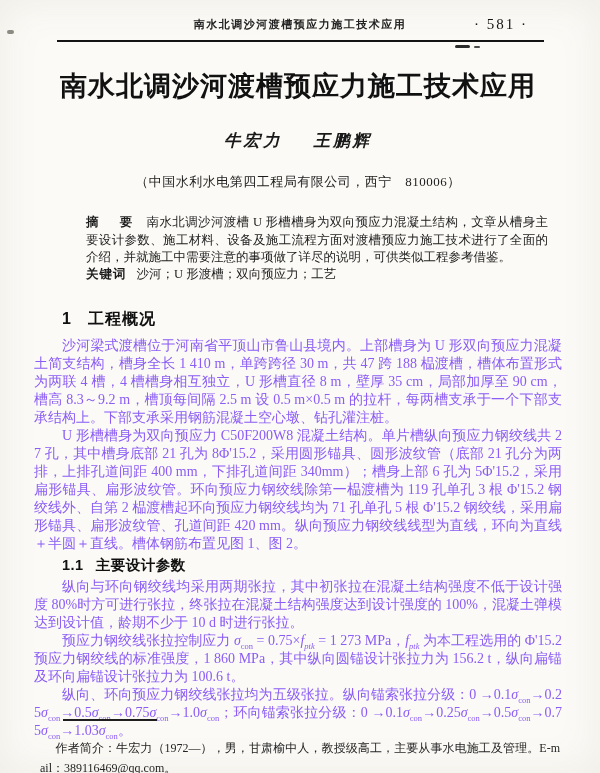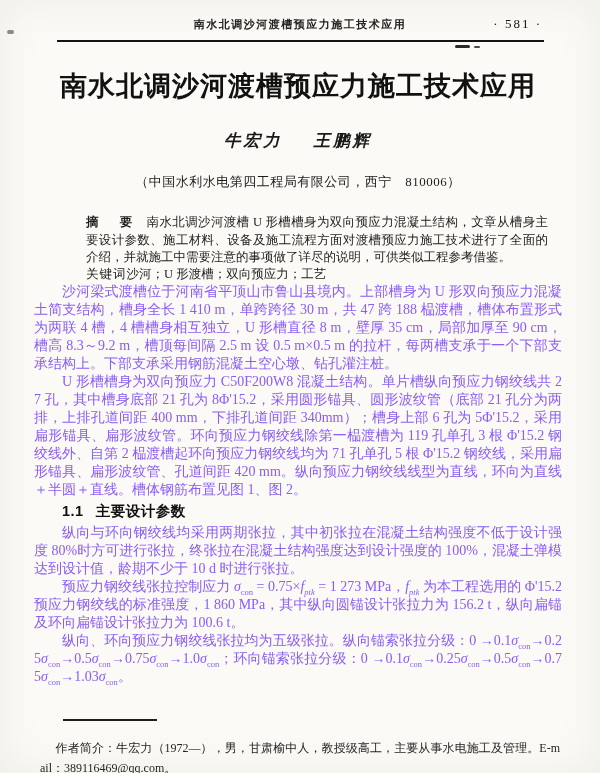--- a/index.html
+++ b/index.html
@@ -9,22 +9,22 @@
     background:#fbfaf6;color:#1c1c1c;overflow:hidden;
     box-shadow:inset 0 0 40px rgba(120,115,100,0.10);
   }
   
   .runhead{
     position:absolute;top:17px;left:0;width:100%;text-align:center;
     font-family:"Liberation Sans","DejaVu Sans",sans-serif;
     font-weight:bold;font-size:11px;letter-spacing:1.5px;color:#222;
   }
   .pagenum{
-    position:absolute;top:16px;right:58px;
-    font-size:13px;letter-spacing:2px;color:#161616;
+    position:absolute;top:16px;right:72px;
+    font-size:15px;letter-spacing:2px;color:#161616;
   }
   .head-rule{position:absolute;top:40px;left:57px;width:487px;height:2px;background:#141414;}
   .smudge-a{position:absolute;top:45px;left:455px;width:15px;height:3px;background:#2b2b2b;border-radius:2px;}
   .smudge-b{position:absolute;top:46px;left:474px;width:6px;height:2px;background:#4a4a4a;border-radius:2px;}
   .smudge-c{position:absolute;top:30px;left:7px;width:7px;height:4px;background:#8d8a82;border-radius:2px;}
   
   .content{padding:60px 38px 0 34px;}
   .title{
     margin:8px 0 26px 0;text-align:center;
     font-family:"Liberation Sans","DejaVu Sans",sans-serif;
@@ -35,21 +35,21 @@
   .affil{margin:0 0 23px 0;text-align:center;font-size:13px;letter-spacing:0.5px;color:#1d1d1d;}
   .abstract{
     margin:0 14px 0 52px;font-size:12.5px;line-height:17px;
     text-align:justify;color:#1b1b1b;
   }
   .abstract .lab{
     font-family:Liberation Mono, monospace;
     font-weight:bold;margin-right:10px;letter-spacing:4px;
   }
   .kw{margin:0 14px 0 52px;font-size:12.5px;line-height:17px;text-align:left;}
-  .kw .lab{font-family:"Liberation Sans","DejaVu Sans",sans-serif;font-weight:normal;letter-spacing:1px;}
+  .kw .lab{font-family:"Liberation Sans","DejaVu Sans",sans-serif;font-weight:bold;margin-right:10px;letter-spacing:1px;}
   
   .sec-h1{
     margin:26px 0 7px 28px;
     font-family:"Liberation Sans","DejaVu Sans",sans-serif;
     font-weight:bold;font-size:16px;letter-spacing:1px;color:#101010;
   }
   .sec-h1 .no{margin-right:16px;}
   .sec-h2{
     margin:3px 0 3px 28px;
     font-family:"Liberation Sans","DejaVu Sans",sans-serif;
@@ -90,20 +90,21 @@
       <span class="name">牛宏力</span>
       <span class="name">王鹏辉</span>
     </div>
 
     <div class="affil">（中国水利水电第四工程局有限公司，西宁　810006）</div>
 
     <p class="abstract"><span class="lab">摘　要</span><span>南水北调沙河渡槽 U 形槽槽身为双向预应力混凝土结构，文章从槽身主要设计参数、施工材料、设备及施工流程方面对渡槽预应力施工技术进行了全面的介绍，并就施工中需要注意的事项做了详尽的说明，可供类似工程参考借鉴。</span></p>
 
     <p class="kw"><span class="lab">关键词</span><span>沙河；U 形渡槽；双向预应力；工艺</span></p>
 
+    <h2 class="sec-h1"><span class="no">1</span><span>工程概况</span></h2>
 
     <p class="para">沙河梁式渡槽位于河南省平顶山市鲁山县境内。上部槽身为 U 形双向预应力混凝土简支结构，槽身全长 1 410 m，单跨跨径 30 m，共 47 跨 188 榀渡槽，槽体布置形式为两联 4 槽，4 槽槽身相互独立，U 形槽直径 8 m，壁厚 35 cm，局部加厚至 90 cm，槽高 8.3～9.2 m，槽顶每间隔 2.5 m 设 0.5 m×0.5 m 的拉杆，每两槽支承于一个下部支承结构上。下部支承采用钢筋混凝土空心墩、钻孔灌注桩。</p>
     <p class="para">U 形槽槽身为双向预应力 C50F200W8 混凝土结构。单片槽纵向预应力钢绞线共 27 孔，其中槽身底部 21 孔为 8Φ'15.2，采用圆形锚具、圆形波纹管（底部 21 孔分为两排，上排孔道间距 400 mm，下排孔道间距 340mm）；槽身上部 6 孔为 5Φ'15.2，采用扁形锚具、扁形波纹管。环向预应力钢绞线除第一榀渡槽为 119 孔单孔 3 根 Φ'15.2 钢绞线外、自第 2 榀渡槽起环向预应力钢绞线均为 71 孔单孔 5 根 Φ'15.2 钢绞线，采用扁形锚具、扁形波纹管、孔道间距 420 mm。纵向预应力钢绞线线型为直线，环向为直线＋半圆＋直线。槽体钢筋布置见图 1、图 2。</p>
 
     <h3 class="sec-h2"><span class="no">1.1</span><span>主要设计参数</span></h3>
 
     <p class="para">纵向与环向钢绞线均采用两期张拉，其中初张拉在混凝土结构强度不低于设计强度 80%时方可进行张拉，终张拉在混凝土结构强度达到设计强度的 100%，混凝土弹模达到设计值，龄期不少于 10 d 时进行张拉。</p>
     <p class="para"><span>预应力钢绞线张拉控制应力 </span><i>σ</i><sub>con</sub><span> = 0.75×</span><i>f</i><sub style="font-style: italic;">ptk</sub><span> = 1 273 MPa，</span><i>f</i><sub style="font-style: italic;">ptk</sub><span> 为本工程选用的 Φ'15.2 预应力钢绞线的标准强度，1 860 MPa，其中纵向圆锚设计张拉力为 156.2 t，纵向扁锚及环向扁锚设计张拉力为 100.6 t。</span></p>
     <p class="para"><span>纵向、环向预应力钢绞线张拉均为五级张拉。纵向锚索张拉分级：0 →0.1</span><i>σ</i><sub>con</sub><span>→0.25</span><i>σ</i><sub>con</sub><span>→0.5</span><i>σ</i><sub>con</sub><span>→0.75</span><i>σ</i><sub>con</sub><span>→1.0</span><i>σ</i><sub>con</sub><span>；环向锚索张拉分级：0 →0.1</span><i>σ</i><sub>con</sub><span>→0.25</span><i>σ</i><sub>con</sub><span>→0.5</span><i>σ</i><sub>con</sub><span>→0.75</span><i>σ</i><sub>con</sub><span>→1.03</span><i>σ</i><sub>con</sub><span>。</span></p>
 

